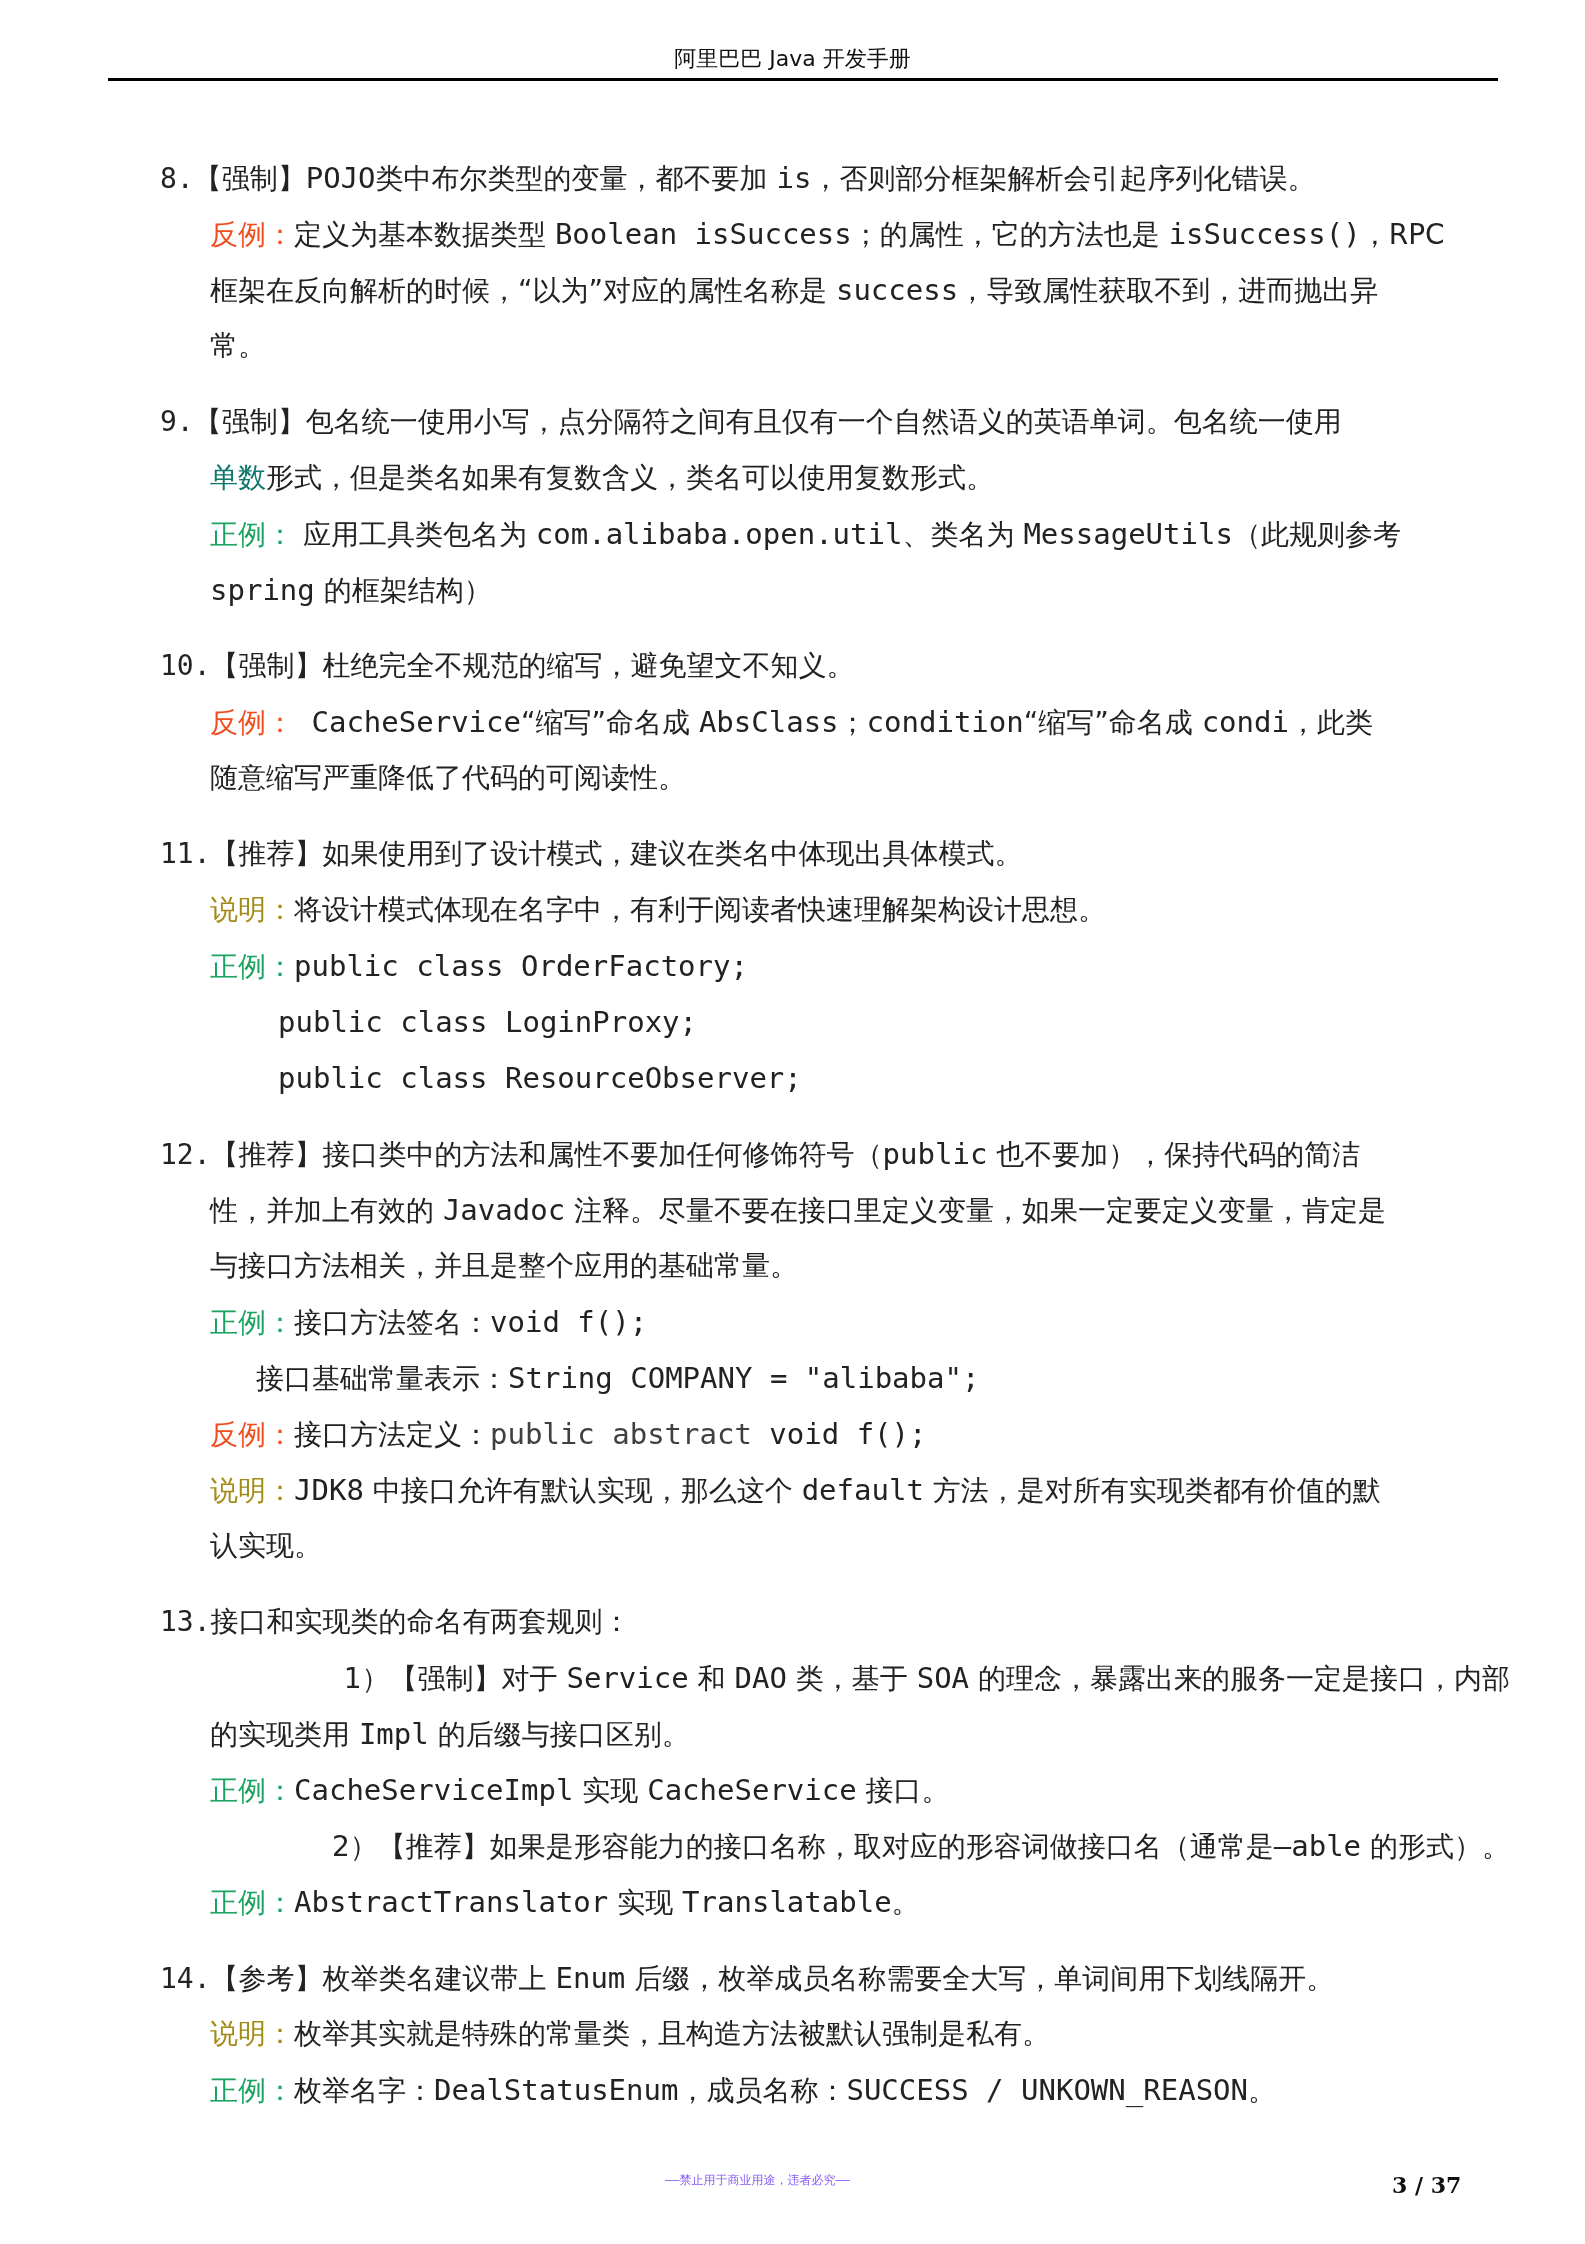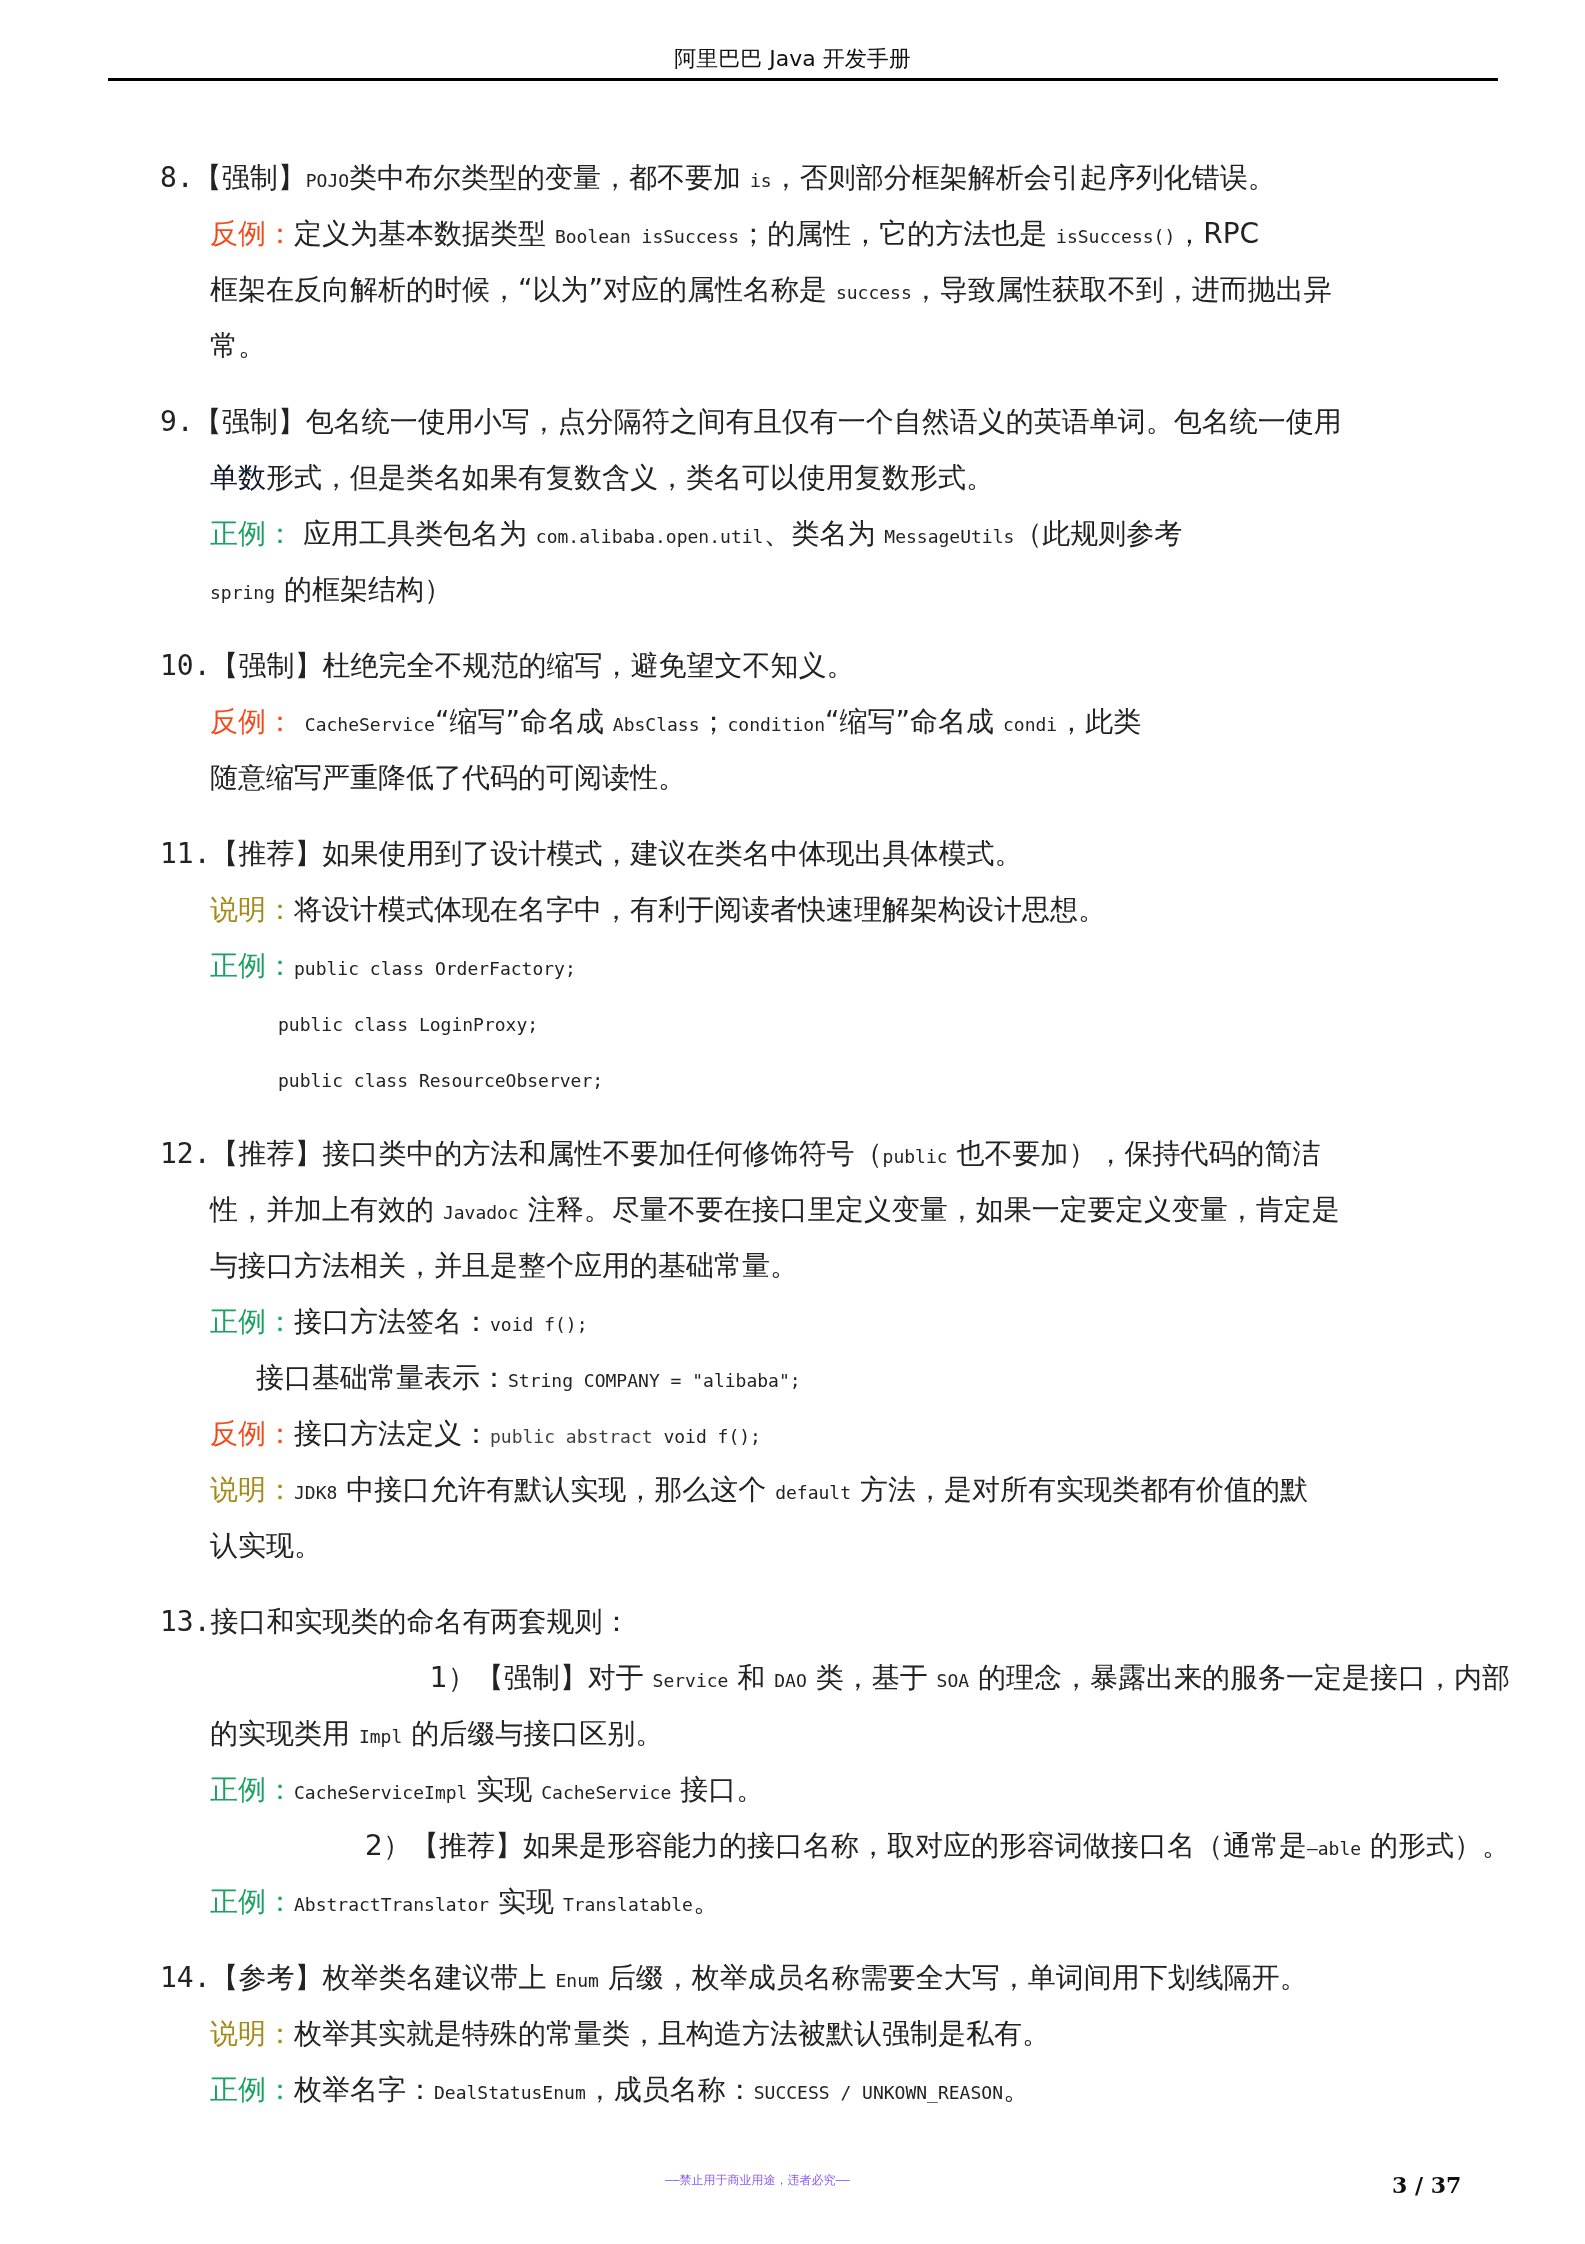--- a/index.html
+++ b/index.html
@@ -7,26 +7,26 @@
          font-family: "DejaVu Sans", "Liberation Sans", sans-serif; color: #222222; }
   .header-title { position: absolute; top: 44px; left: 0; width: 1585px; text-align: center;
                   font-size: 22px; color: #111; }
   .header-rule { position: absolute; top: 78px; left: 108px; width: 1390px; height: 3px; background: #000; }
   .content { position: absolute; top: 150px; left: 160px; width: 1350px; }
   .line { font-size: 28px; line-height: 56px; white-space: nowrap; height: 56px; }
   .ind { padding-left: 50px; }
   .ind3 { padding-left: 118px; }
   .ind-sub { padding-left: 68px; text-align: right; }
   .gap { height: 20px; }
-  .mono { font-family: "DejaVu Sans Mono", "Liberation Mono", monospace; font-size: 18px; }
+  .mono { font-family: "DejaVu Sans Mono", "Liberation Mono", monospace; font-size: 29px; }
   .num { font-family: "DejaVu Sans Mono", "Liberation Mono", monospace; font-size: 28px; }
   .lbl-neg { color: #f24c1c; }
   .lbl-pos { color: #1aa260; }
   .lbl-note { color: #a48a17; }
-  .blue { color: #0f172a; }
+  .blue { color: #0f766e; }
   .red { color: #404040; }
   .footer { position: absolute; top: 2172px; left: 0; width: 1585px; }
   .footer-note { position: absolute; left: 665px; font-size: 12px; color: #8b5cf6; font-family: Liberation Mono, monospace; }
   .footer-page { position: absolute; left: 1392px; font-size: 22px; font-weight: bold; color: #111; font-family: "DejaVu Serif", "Liberation Serif", serif; }
 </style>
 </head>
 <body>
 
 <div class="header-title">阿里巴巴 Java 开发手册</div>
 <div class="header-rule"></div>

